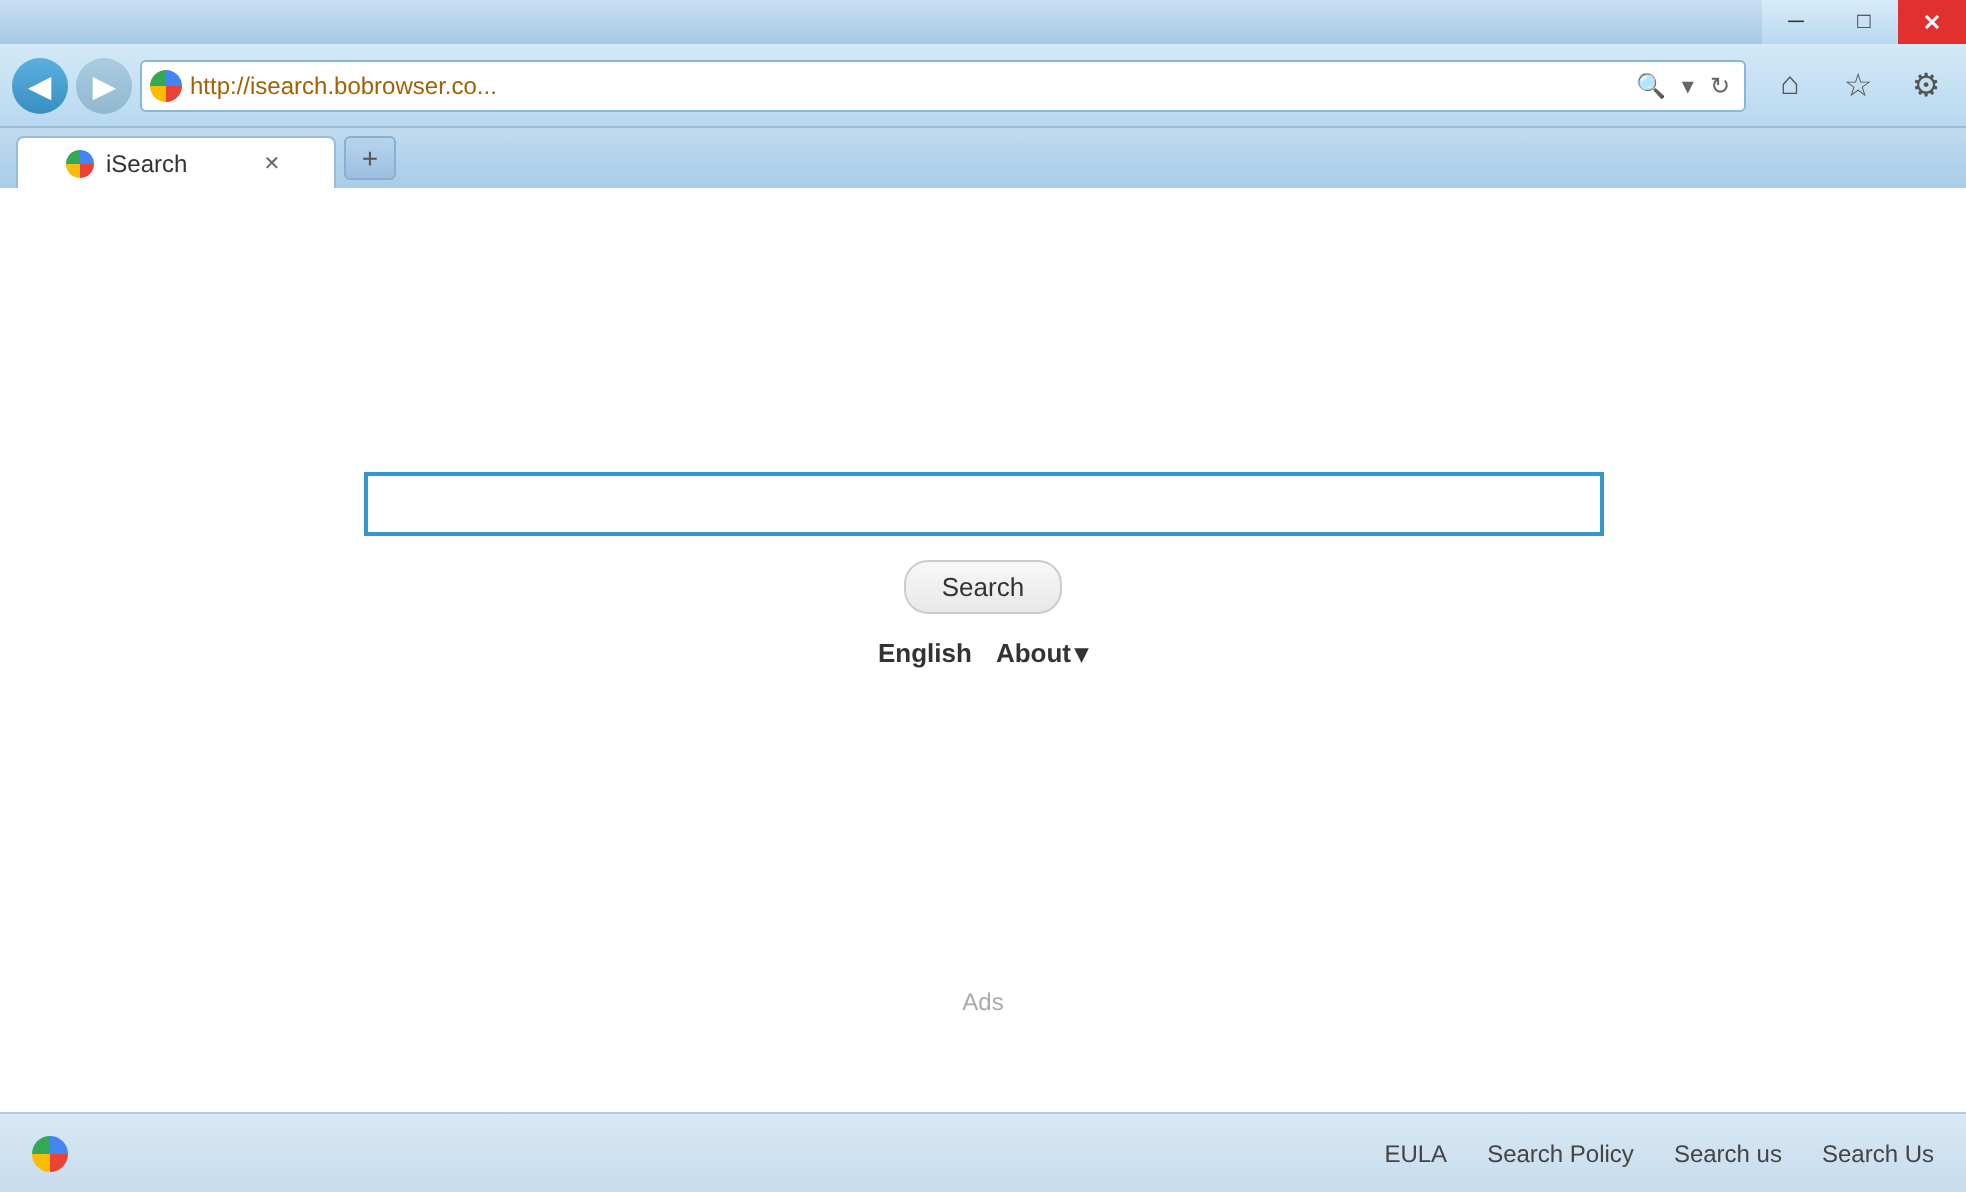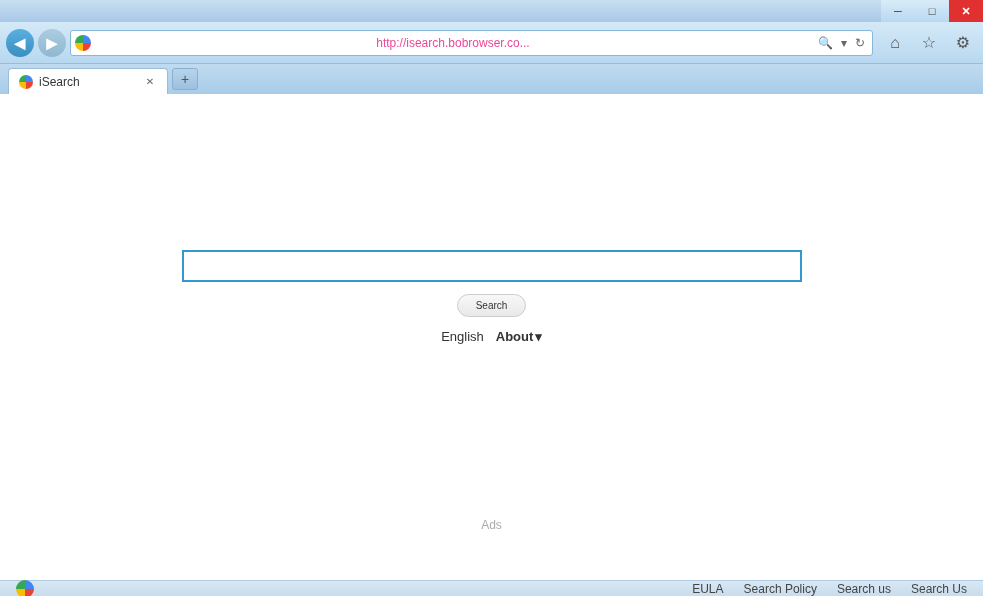--- a/index.html
+++ b/index.html
@@ -81,23 +81,22 @@
     }
     .chrome-icon {
       width: 16px;
       height: 16px;
       border-radius: 50%;
       background: conic-gradient(#4285f4 0deg 90deg, #ea4335 90deg 180deg, #fbbc05 180deg 270deg, #34a853 270deg 360deg);
       flex-shrink: 0;
     }
     .address-text {
       font-size: 12px;
-      color: #ec4899;
+      color: #a16207;
       flex: 1;
-      text-align: center;
     }
     .address-icons {
       display: flex;
       align-items: center;
       gap: 2px;
     }
     .addr-icon-btn {
       background: none;
       border: none;
       cursor: pointer;
@@ -113,21 +112,21 @@
       display: flex;
       align-items: flex-end;
       padding-left: 8px;
     }
     .tab {
       height: 26px;
       background: white;
       border-radius: 4px 4px 0 0;
       display: flex;
       align-items: center;
-      padding: 0 10px;
+      padding: 0 24px;
       font-size: 12px;
       color: #333;
       gap: 6px;
       min-width: 160px;
       border: 1px solid #99bcd8;
       border-bottom: none;
     }
     .tab-favicon {
       width: 14px;
       height: 14px;
@@ -213,57 +212,57 @@
       padding: 0 8px;
       font-size: 14px;
       color: #333;
     }
 
     .search-button {
       padding: 5px 18px;
       background: linear-gradient(to bottom, #f8f8f8, #e8e8e8);
       border: 1px solid #ccc;
       border-radius: 12px;
-      font-size: 10px;
+      font-size: 13px;
       cursor: pointer;
       color: #333;
     }
 
     .search-links {
       display: flex;
       align-items: center;
       gap: 12px;
       font-size: 13px;
     }
     .search-link {
       color: #333;
       text-decoration: none;
       cursor: pointer;
-      font-weight: normal;
+      font-weight: bold;
     }
     .more-link {
       color: #333;
       text-decoration: none;
       cursor: pointer;
       font-weight: bold;
       display: flex;
       align-items: center;
       gap: 2px;
     }
 
     .ads-label {
       position: absolute;
       bottom: 48px;
       font-size: 12px;
       color: #aaa;
     }
 
     
     .footer {
-      height: 16px;
+      height: 40px;
       background: linear-gradient(to bottom, #d8e8f4, #c8dced);
       display: flex;
       align-items: center;
       justify-content: flex-end;
       padding: 0 16px;
       gap: 20px;
       border-top: 1px solid #b0c8e0;
       text-align: center;
     }
     .footer-link {

